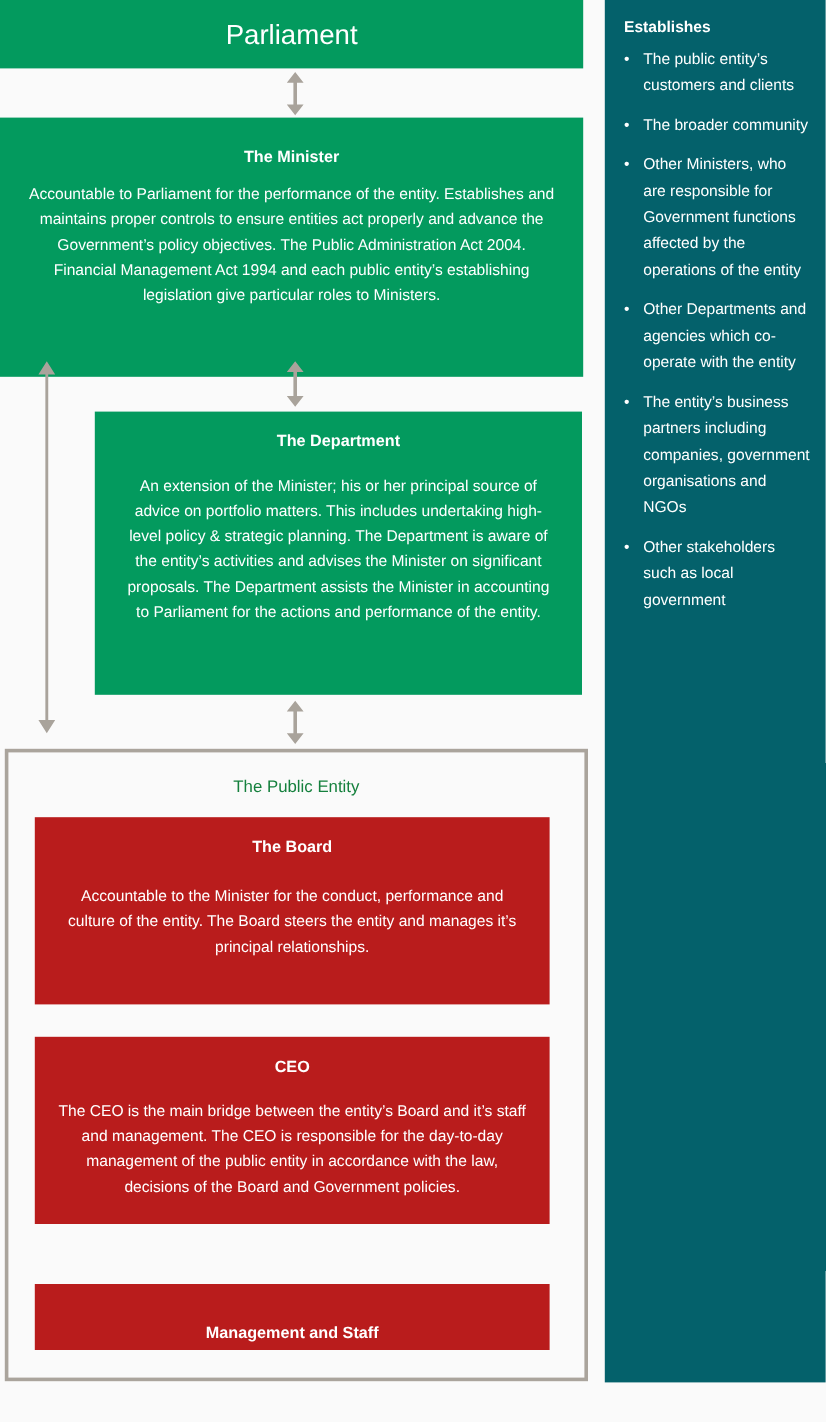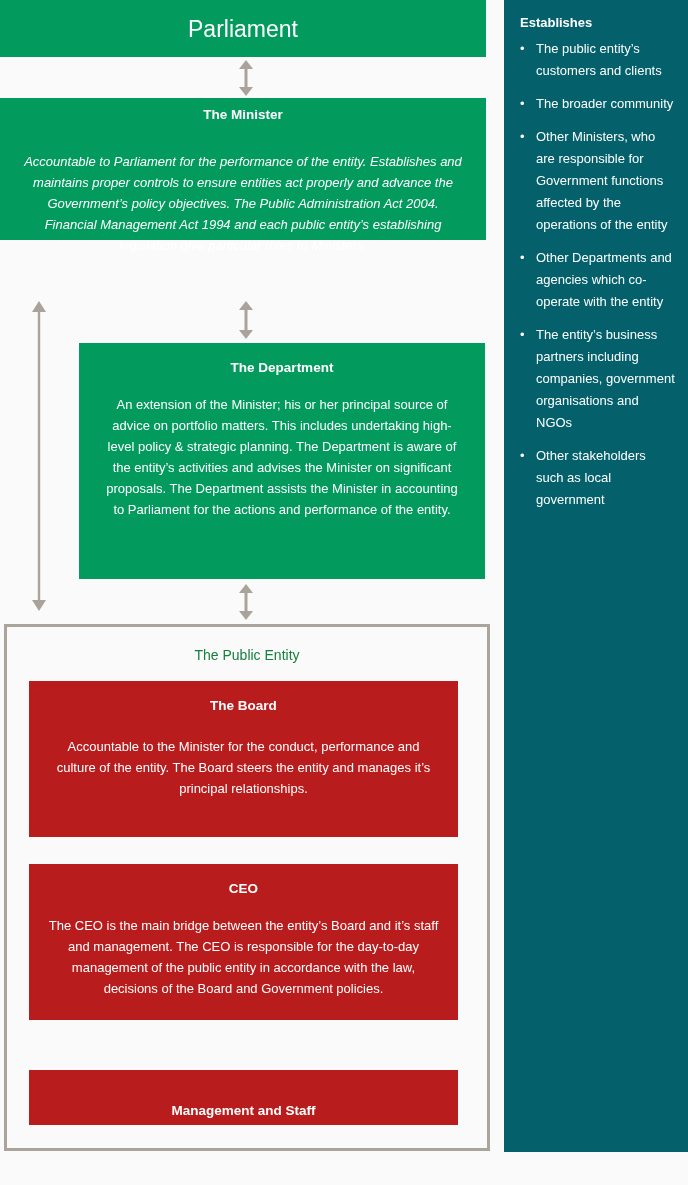--- a/index.html
+++ b/index.html
@@ -20,22 +20,22 @@
 
   .green{background:#039a5e;}
   .blue{background:#b91c1c;}
 
   
   #parliament{left:0;top:0;width:486px;height:57px;
     display:flex;align-items:center;justify-content:center;}
   #parliament .bx-title{font-size:23px;font-weight:normal;line-height:28px;}
 
   
-  #minister{left:0;top:98px;width:486px;height:142px;padding:8px 24px 0 24px;}
-  #minister .bx-body{margin-top:28px;font-style:italic;}
+  #minister{left:0;top:98px;width:486px;height:216px;padding:24px 24px 0 24px;}
+  #minister .bx-body{margin-top:12px;}
 
   
   #department{left:79px;top:343px;width:406px;height:236px;padding:16px 22px 0 22px;}
   #department .bx-body{margin-top:18px;}
 
   
   #public-entity{position:absolute;left:4px;top:624px;width:486px;height:527px;
     box-sizing:border-box;border:3px solid #aaa49c;background:#fafafa;}
   #public-entity .pe-label{
      position:absolute;left:0;top:20px;width:100%;text-align:center;

